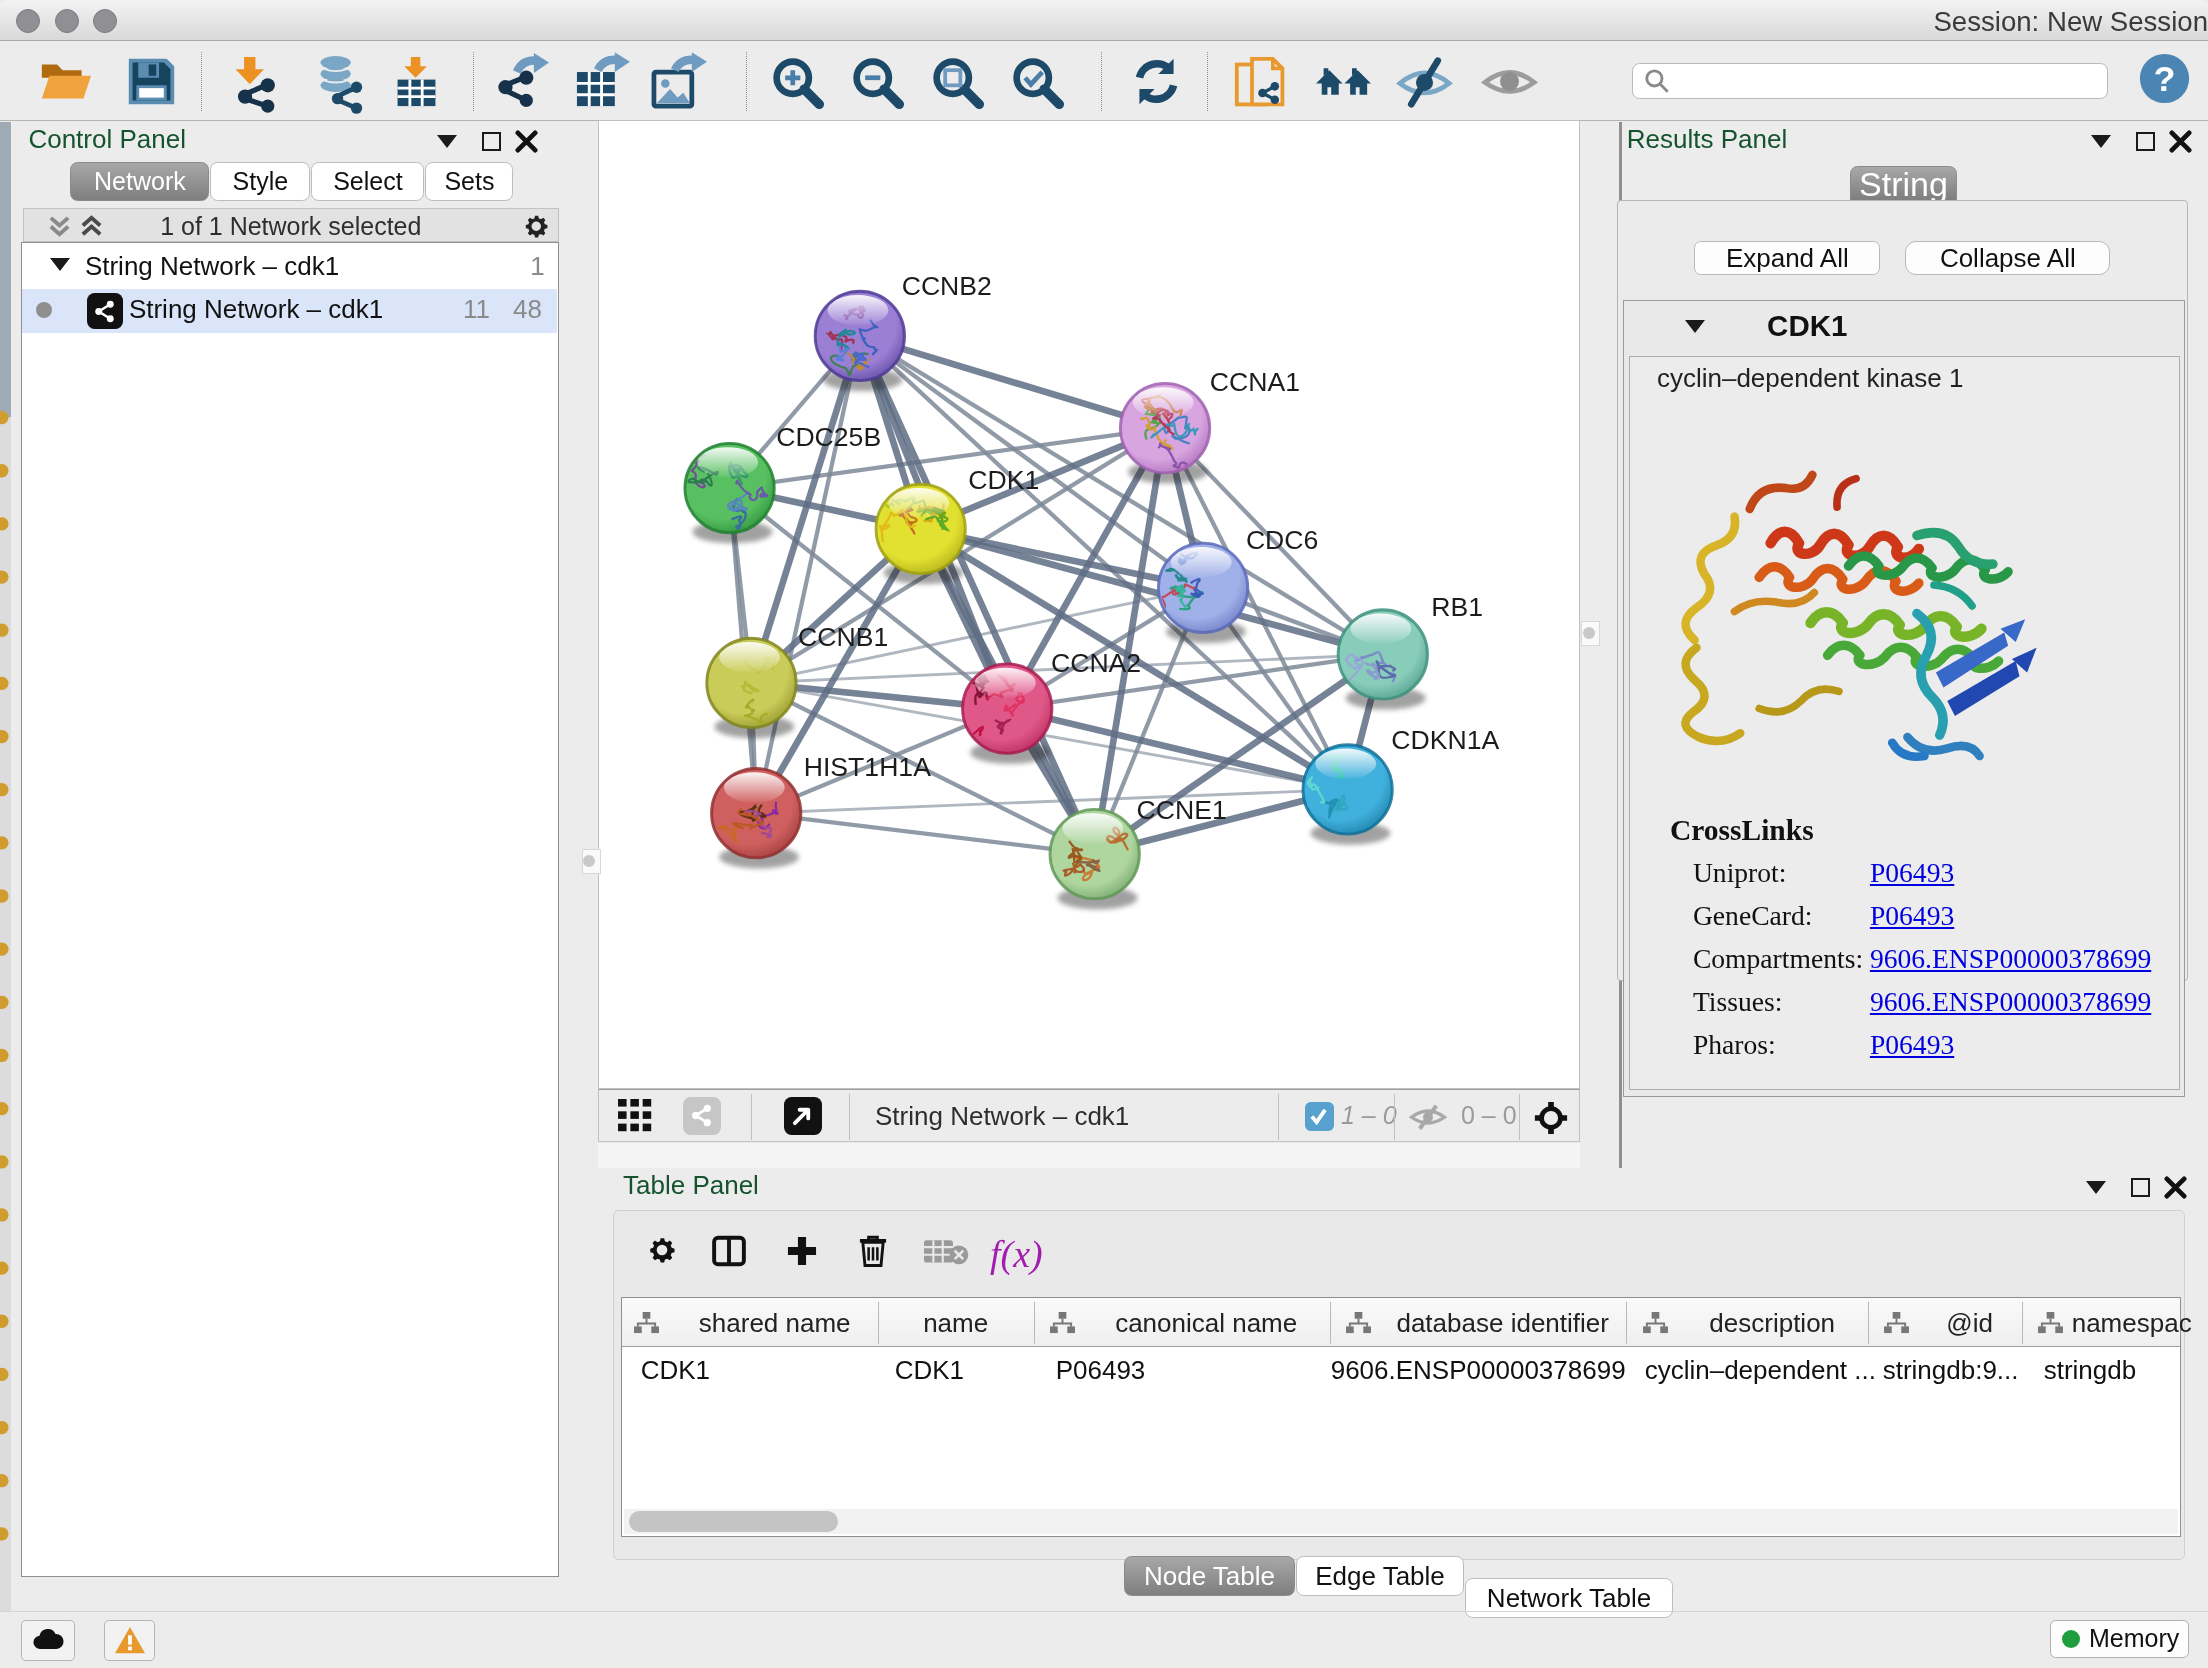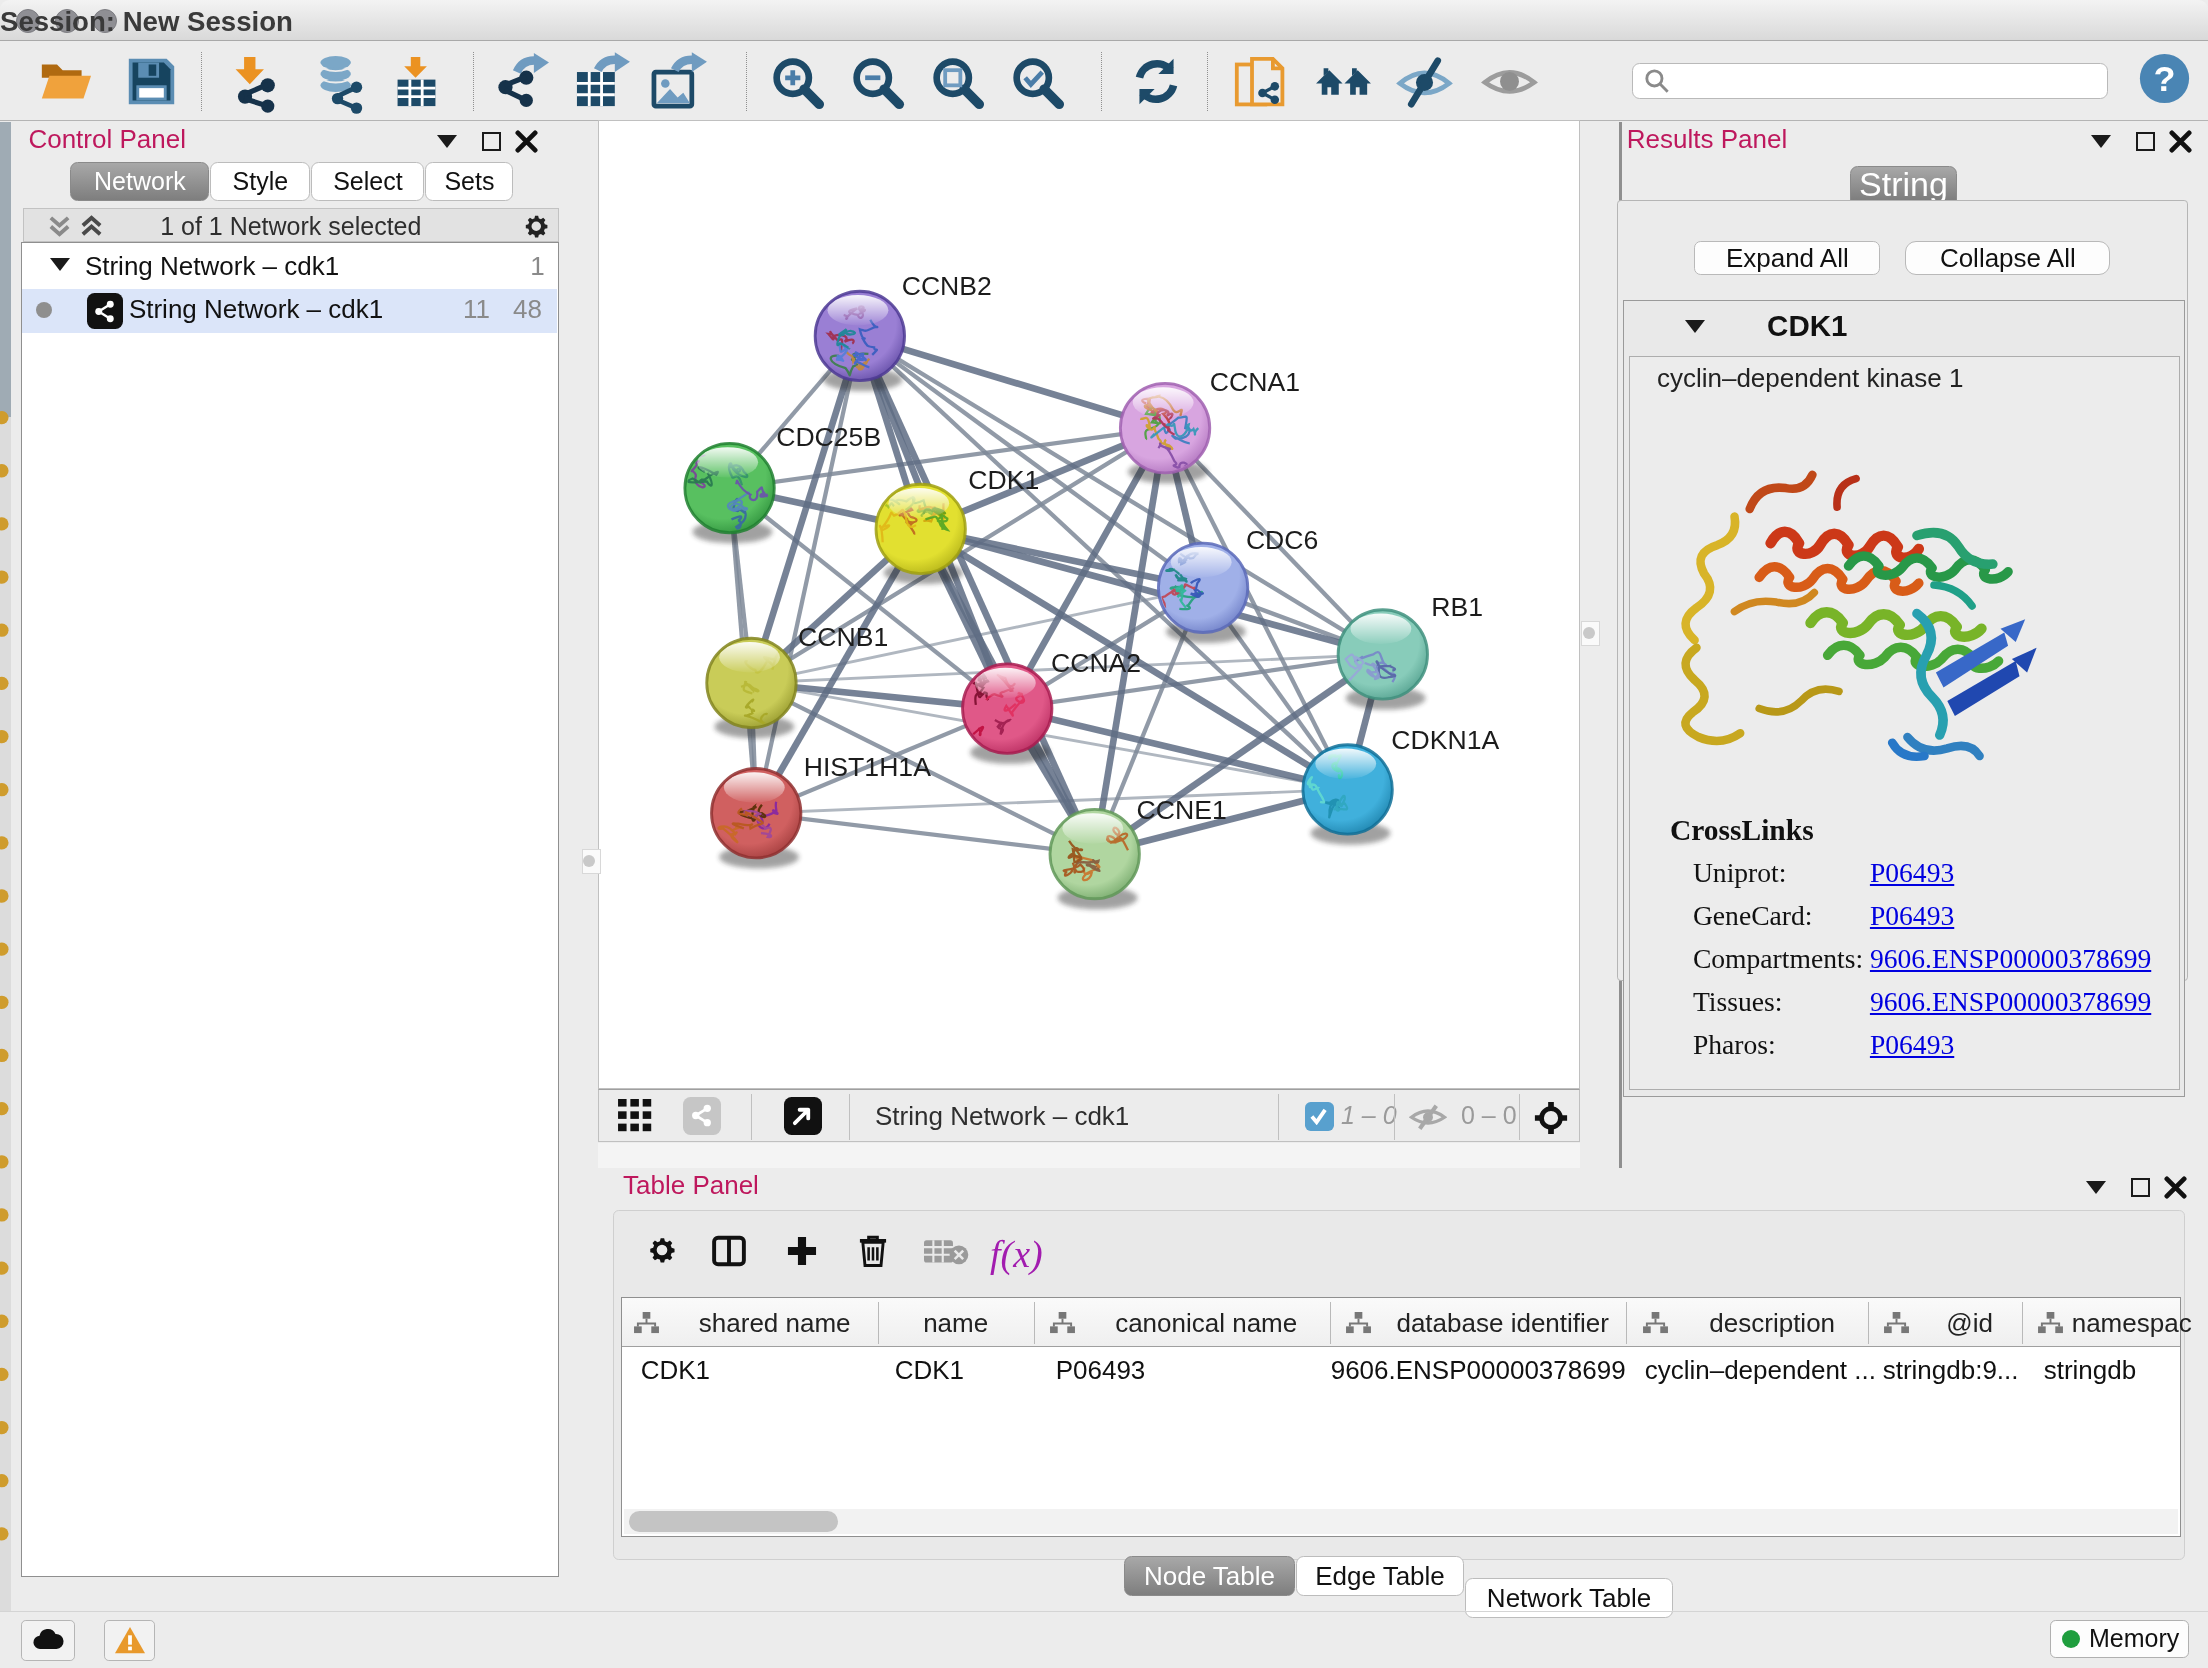--- a/index.html
+++ b/index.html
@@ -1,28 +1,28 @@
 <!DOCTYPE html>
 <html style="font-size:15px"><head>
 <meta charset="utf-8">
 <style>
 * { margin:0; padding:0; box-sizing:border-box; }
 html,body { width:2208px; height:1668px; }
 body { font-family:"Liberation Sans", sans-serif; background:#ececec; position:relative; overflow:hidden; }
 .abs { position:absolute; }
 #titlebar { left:0; top:0; width:2208px; height:41px; background:linear-gradient(#f3f3f3,#d9d9d9); border-bottom:1px solid #a9a9a9; border-radius:9.5px 9.5px 0 0; }
 .tlight { position:absolute; top:8.6px; width:24px; height:24px; border-radius:50%; background:#8f8f94; border:1px solid #7c7c81; }
-#wtitle { position:absolute; top:5.7px; left:0; width:2208px; text-align:left; font-size:27.6px; color:#3a3a3a;font-weight:bold; }
+#wtitle { position:absolute; top:5.7px; left:0; width:2208px; text-align:right; font-size:27.6px; color:#3a3a3a; }
 #toolbar { left:0; top:42px; width:2208px; height:79px; background:#ececec; border-bottom:1px solid #b4b4b4; }
 .ticon { position:absolute; top:13.3px; overflow:visible; }
 .tsep { position:absolute; top:9.5px; height:59px; width:0; border-left:1.9px dotted #8f8f8f; }
 #searchbox { position:absolute; left:1632px; top:21px; width:476px; height:36px; background:#fff; border:1.9px solid #b9b9b9; border-radius:7.6px; }
 #leftstrip { left:0; top:122px; width:11.4px; height:1489px; background:#dcdcdc; }
 #ctrlpanel { left:11.4px; top:122px; width:549px; height:1547px; background:#ececec; }
-.ptitle { font-size:26px; color:#be185d; }
+.ptitle { font-size:26px; color:#14532d; }
 .pbtns { position:absolute; display:flex; align-items:center; gap:25px; }
 .pbtns svg { margin-left:-11.4px; }
 .tabs { position:absolute; display:flex; }
 .tab { height:39px; display:flex; align-items:center; justify-content:center; font-size:25px; border:1px solid #bcbcbc; background:#fff; color:#111; border-radius:7.6px; }
 .tab.sel { background:linear-gradient(#a8a8a8,#7e7e7e); color:#fff; border-color:#8a8a8a; }
 #nettoolrow2 { position:absolute; left:11.4px; top:86px; width:536px; height:34px; background:#e2e2e2; border:1px solid #c2c2c2; }
 #treebox { position:absolute; left:9.5px; top:120px; width:538px; height:1335px; background:#fff; border:1.9px solid #8f8f8f; }
 #netpanel-canvas { left:598px; top:120px; width:982px; height:969px; background:#fff; border:1px solid #c0c0c0; }
 #netpanel-bar { left:598px; top:1089px; width:982px; height:53px; background:#ececec; border:1px solid #c0c0c0; border-top:1px solid #9f9f9f; }
 #respanel { left:1623px; top:122px; width:586px; height:1046px; }

